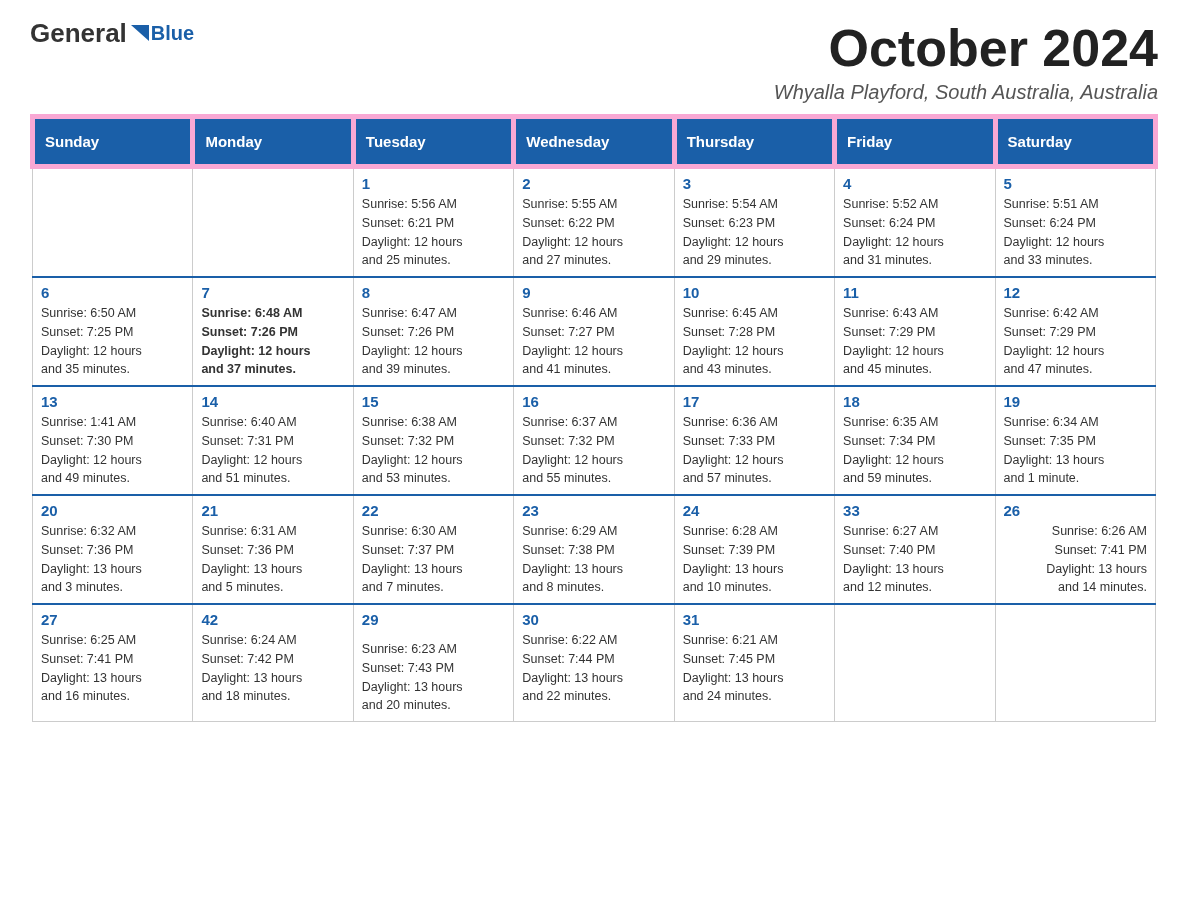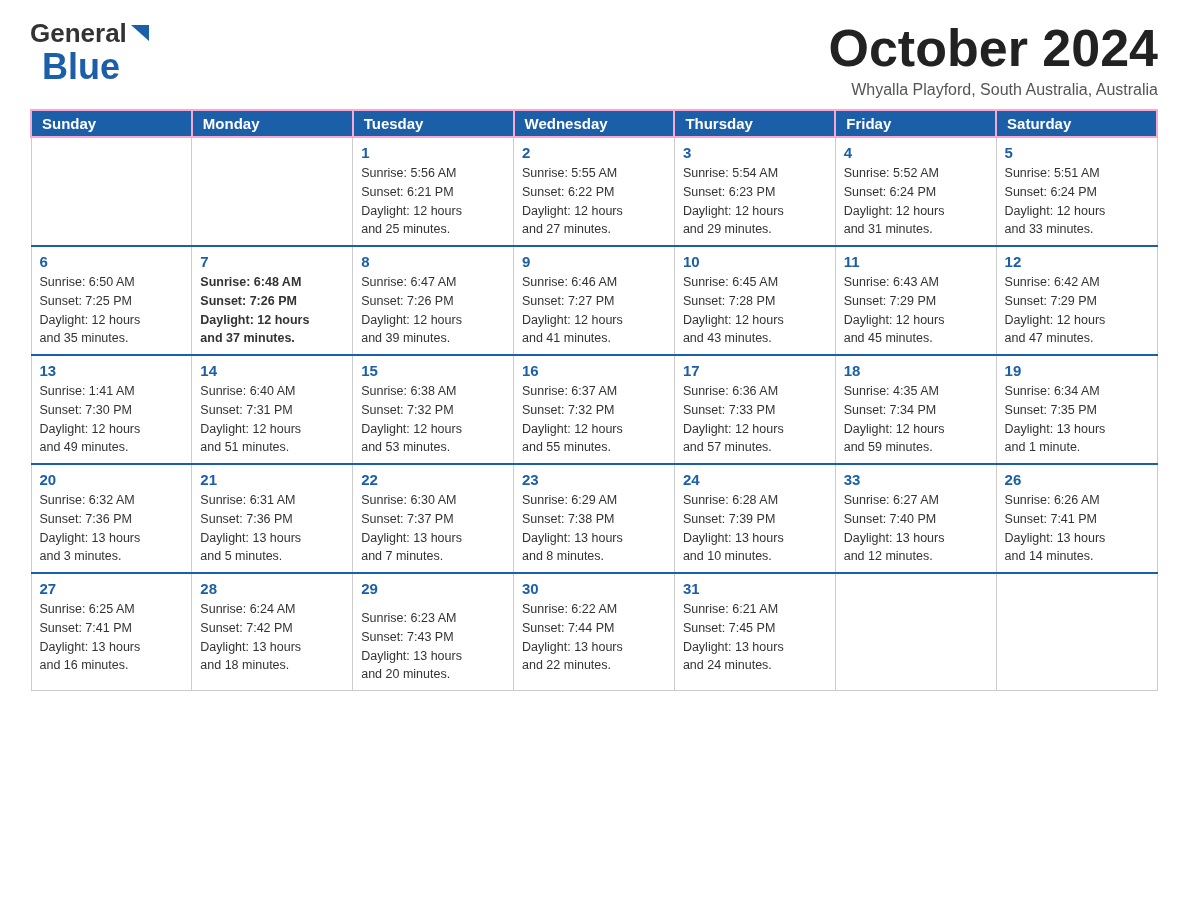--- a/index.html
+++ b/index.html
@@ -11,66 +11,66 @@
       padding: 20px 30px;
     }
     .header {
       display: flex;
       justify-content: space-between;
       align-items: flex-start;
       margin-bottom: 10px;
     }
     .logo {
       display: flex;
-      flex-direction: column;
-      align-items: flex-start;
+      flex-direction: row;
+      align-items: center;
     }
     .logo-text {
       font-size: 26px;
       font-weight: bold;
       color: #333;
       line-height: 1;
     }
     .logo-row {
       display: flex;
       align-items: center;
     }
     .logo-blue-line {
       color: #1a5fa8;
-      font-size: 36px;
-      font-weight: bold;
-      margin-left: 12px;
+      font-size: 20px;
+      font-weight: bold;
     }
     .title-block {
       text-align: right;
     }
     .month-title {
       font-size: 52px;
       font-weight: bold;
       color: #222;
       line-height: 1.1;
     }
     .location-title {
-      font-size: 16px;
+      font-size: 20px;
       color: #555;
       margin-top: 4px;
+      font-style: italic;
     }
     .calendar {
       width: 100%;
       border-collapse: collapse;
       margin-top: 10px;
     }
     .calendar th {
       background-color: #1a5fa8;
       color: #fff;
       font-size: 15px;
       font-weight: bold;
-      padding: 4px 10px;
+      padding: 14px 10px;
       text-align: left;
-      border: 2px solid #f9a8d4;
+      border: 5px solid #f9a8d4;
     }
     .calendar td {
       border: 1px solid #ccc;
       vertical-align: top;
       padding: 6px 8px;
       width: calc(100% / 7);
       min-height: 110px;
       font-size: 13px;
       color: #222;
     }
@@ -254,21 +254,21 @@
         </td>
         <td>
           <span class="day-num">17</span>
           <div class="day-info" style="white-space: pre-line;">Sunrise: 6:36 AM
 Sunset: 7:33 PM
 Daylight: 12 hours
 and 57 minutes.</div>
         </td>
         <td>
           <span class="day-num">18</span>
-          <div class="day-info" style="white-space: pre-line;">Sunrise: 4:35 AM
+          <div class="day-info" style="white-space: pre-line;">Sunrise: 6:35 AM
 Sunset: 7:34 PM
 Daylight: 12 hours
 and 59 minutes.</div>
         </td>
         <td>
           <span class="day-num">19</span>
           <div class="day-info" style="white-space: pre-line;">Sunrise: 6:34 AM
 Sunset: 7:35 PM
 Daylight: 13 hours
 and 1 minute.</div>
@@ -312,36 +312,36 @@
         </td>
         <td>
           <span class="day-num">33</span>
           <div class="day-info" style="white-space: pre-line;">Sunrise: 6:27 AM
 Sunset: 7:40 PM
 Daylight: 13 hours
 and 12 minutes.</div>
         </td>
         <td>
           <span class="day-num">26</span>
-          <div class="day-info" style="white-space: pre-line;">Sunrise: 6:26 AM
+          <div class="day-info" style="white-space: pre-line; text-align: right;">Sunrise: 6:26 AM
 Sunset: 7:41 PM
 Daylight: 13 hours
 and 14 minutes.</div>
         </td>
       </tr>
       <tr>
         <td>
           <span class="day-num">27</span>
           <div class="day-info" style="white-space: pre-line;">Sunrise: 6:25 AM
 Sunset: 7:41 PM
 Daylight: 13 hours
 and 16 minutes.</div>
         </td>
         <td>
-          <span class="day-num">28</span>
+          <span class="day-num">42</span>
           <div class="day-info" style="white-space: pre-line;">Sunrise: 6:24 AM
 Sunset: 7:42 PM
 Daylight: 13 hours
 and 18 minutes.</div>
         </td>
         <td>
           <span class="day-num">29</span>
           <div class="day-info" style="white-space: pre-line; margin-top: 12px;">Sunrise: 6:23 AM
 Sunset: 7:43 PM
 Daylight: 13 hours

